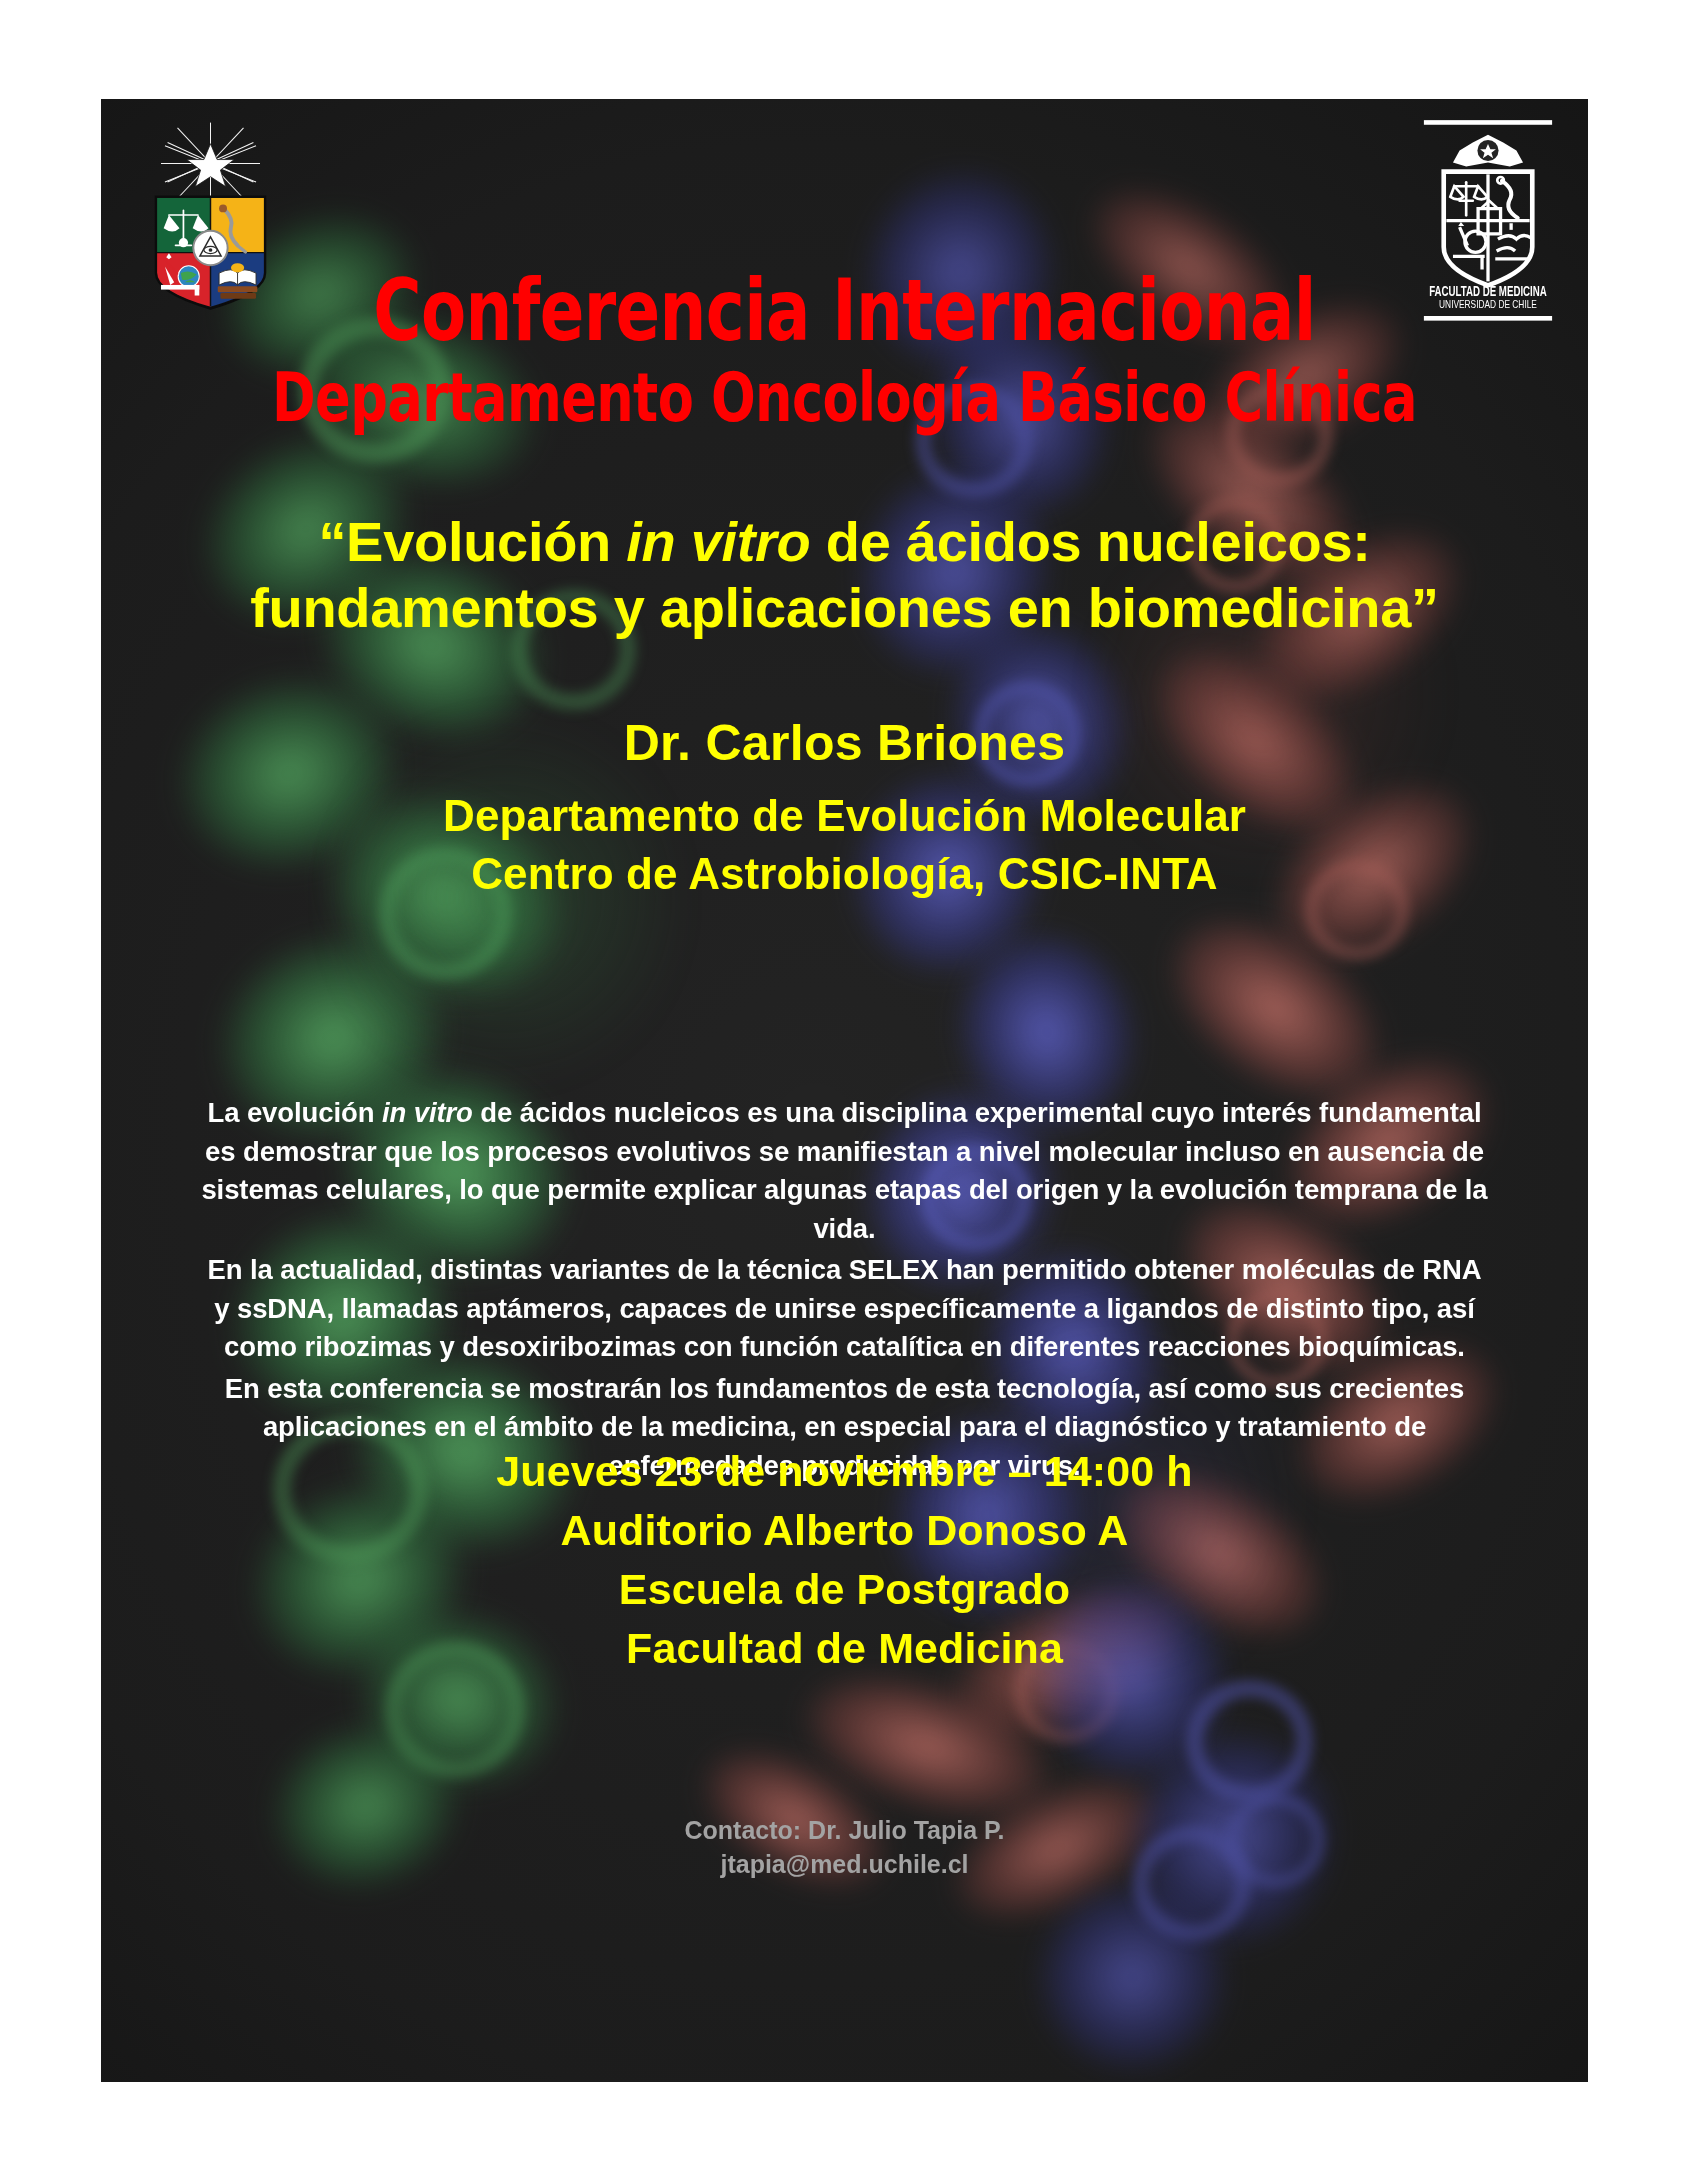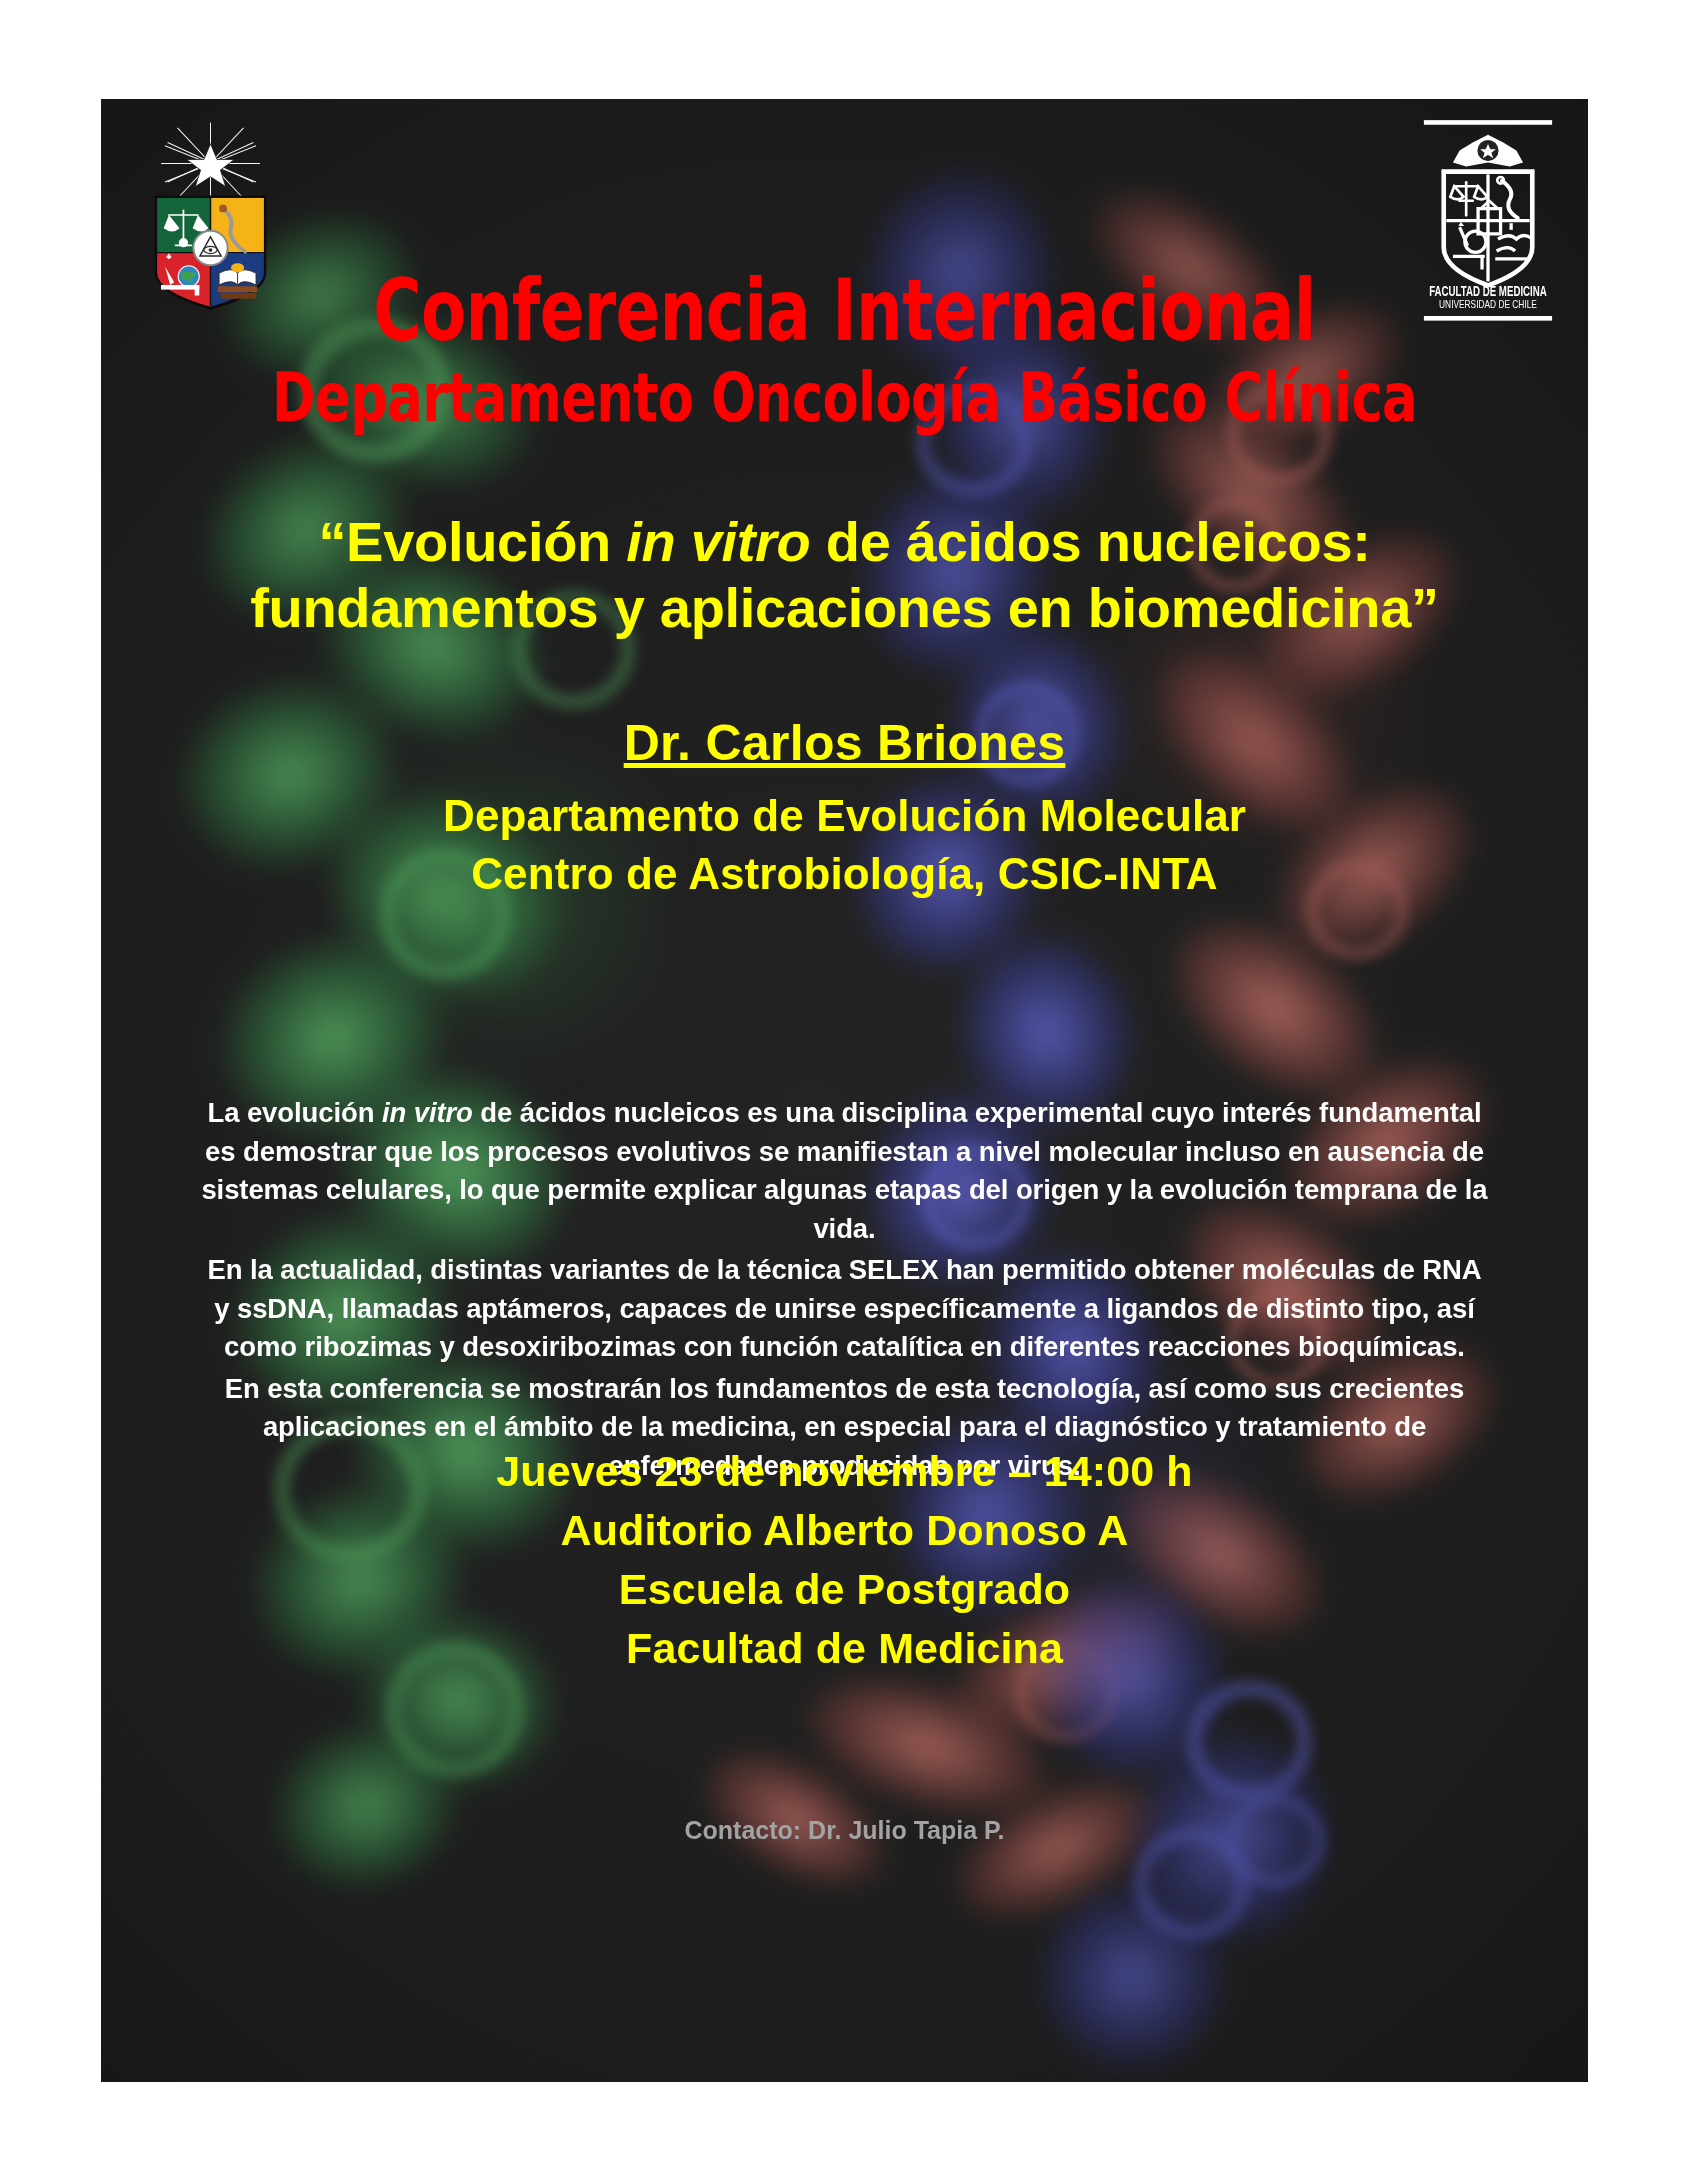--- a/index.html
+++ b/index.html
@@ -150,21 +150,20 @@
   #talk-title em { font-style: italic; }
 
   #speaker-name {
     position: absolute;
     left: 0; right: 0;
     top: 615px;
     color: #FFFF00;
     font-size: 50px;
     font-weight: bold;
     letter-spacing: 0.3px;
-    text-decoration: underline;
   }
   #speaker-affil {
     position: absolute;
     left: 0; right: 0;
     top: 688px;
     color: #FFFF00;
     font-size: 44px;
     font-weight: bold;
     line-height: 1.32;
     letter-spacing: 0.1px;
@@ -438,18 +437,19 @@
 
       <div id="event-details">
         <div>Jueves 23 de noviembre – 14:00 h</div>
         <div>Auditorio Alberto Donoso A</div>
         <div>Escuela de Postgrado</div>
         <div>Facultad de Medicina</div>
       </div>
 
       <div id="contact">
         <div>Contacto: Dr. Julio Tapia P.</div>
+        <div>jtapia@med.uchile.cl</div>
       </div>
 
     </div>
   </div>
 </div>
 
 
 </body></html>

